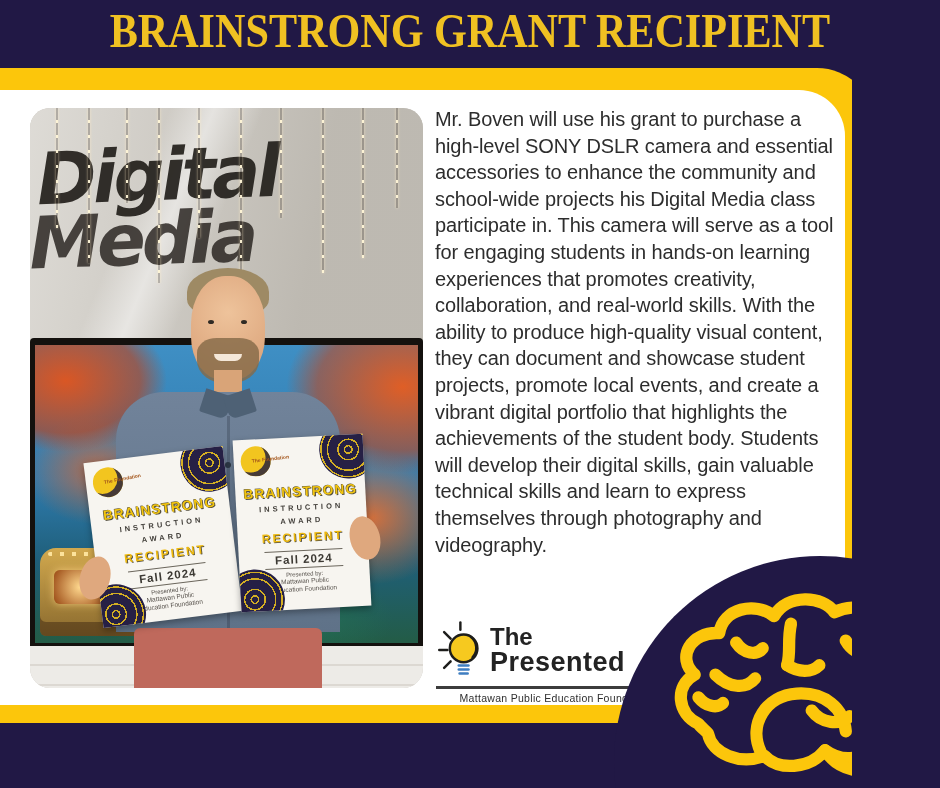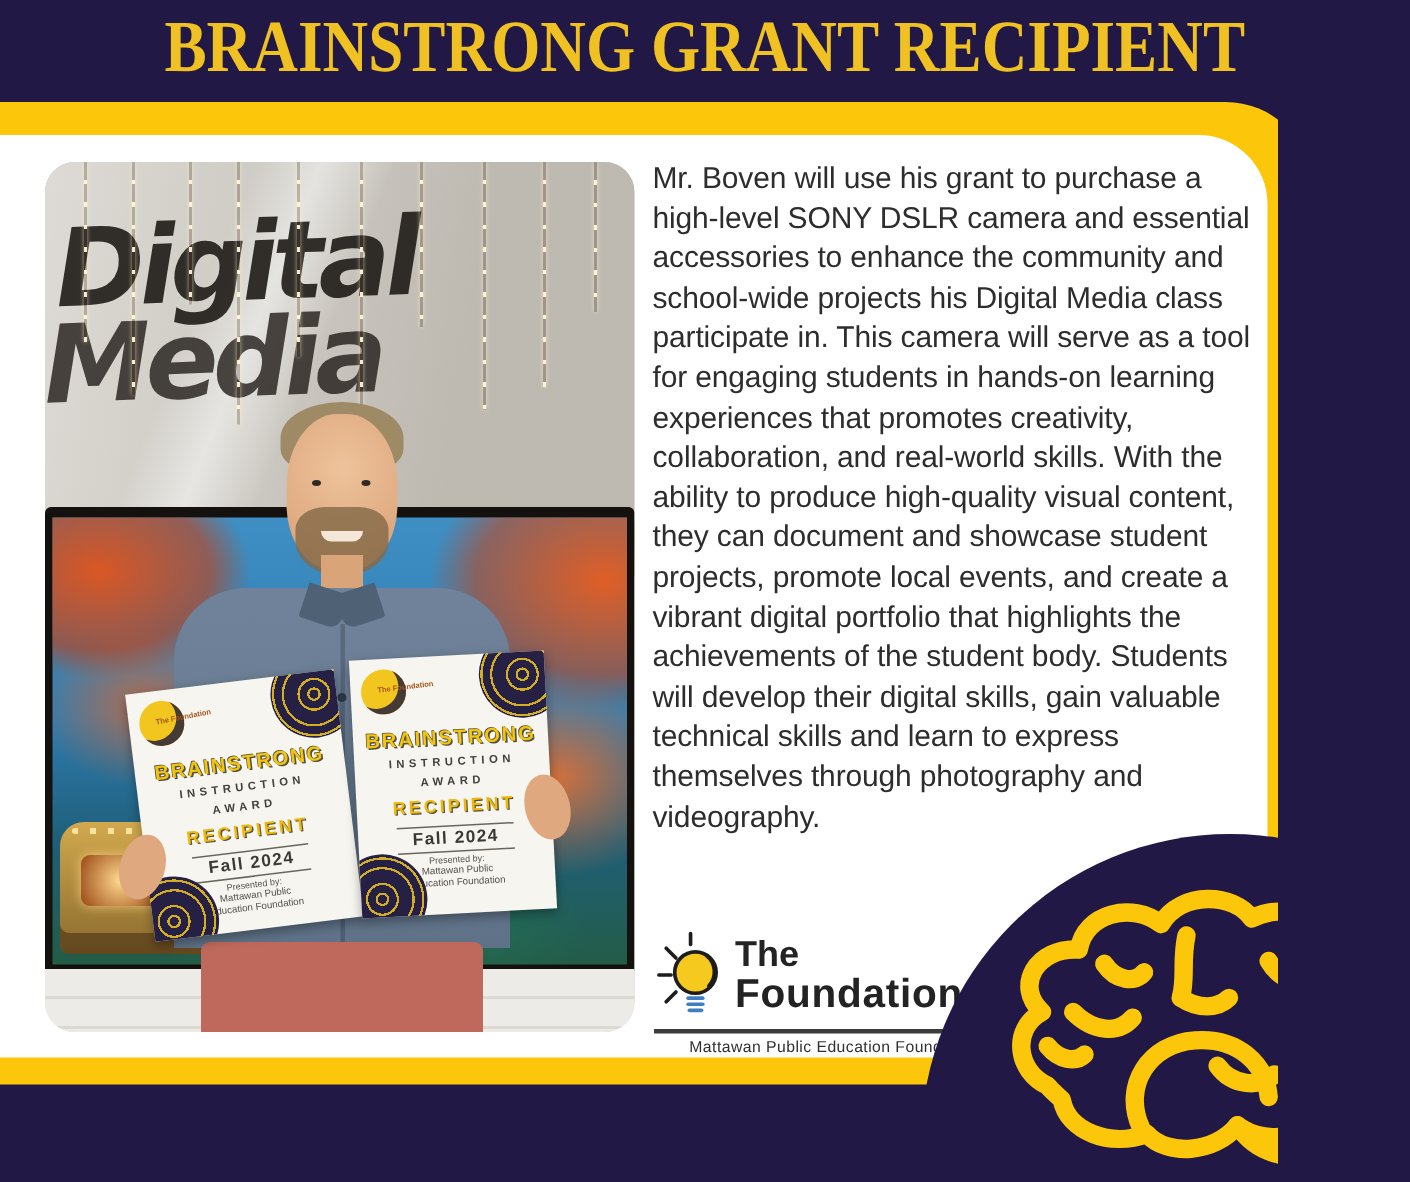--- a/index.html
+++ b/index.html
@@ -217,21 +217,21 @@
         <circle cx="34" cy="36" r="17" fill="#F6C91F" stroke="#1d1d1b" stroke-width="3"></circle>
         <path d="M 43 22 A 17 17 0 0 1 45 47" fill="none" stroke="#1d1d1b" stroke-width="3" stroke-linecap="round"></path>
         <g stroke="#3F7EC1" stroke-width="3" stroke-linecap="round">
           <line x1="28" y1="57" x2="40" y2="57"></line>
           <line x1="28" y1="62" x2="40" y2="62"></line>
           <line x1="29" y1="67" x2="39" y2="67"></line>
         </g>
       </svg>
       <div class="f-name">
         <div class="f-the">The</div>
-        <div class="f-found">Foundation</div>
+        <div class="f-found">Presented</div>
       </div>
     </div>
     <div class="f-div"></div>
     <div class="f-tag">Mattawan Public Education Foundation</div>
   </div>
 
   <div class="blob"></div>
   <svg class="brain-svg" width="286" height="204" viewBox="0 0 300 216">
     <g fill="none" stroke="#FCC60B" stroke-width="13" stroke-linecap="round" stroke-linejoin="round">
       <path d="M 52 148 C 30 138 26 108 48 96 C 28 78 44 50 74 52 C 78 26 112 18 132 34 C 146 10 184 12 196 30 C 224 16 252 34 254 60 C 282 70 292 100 272 116 C 290 140 272 164 244 160 C 238 184 208 192 186 176 C 170 196 136 198 122 182 C 96 192 66 180 62 158 C 58 154 54 151 52 148"></path>

